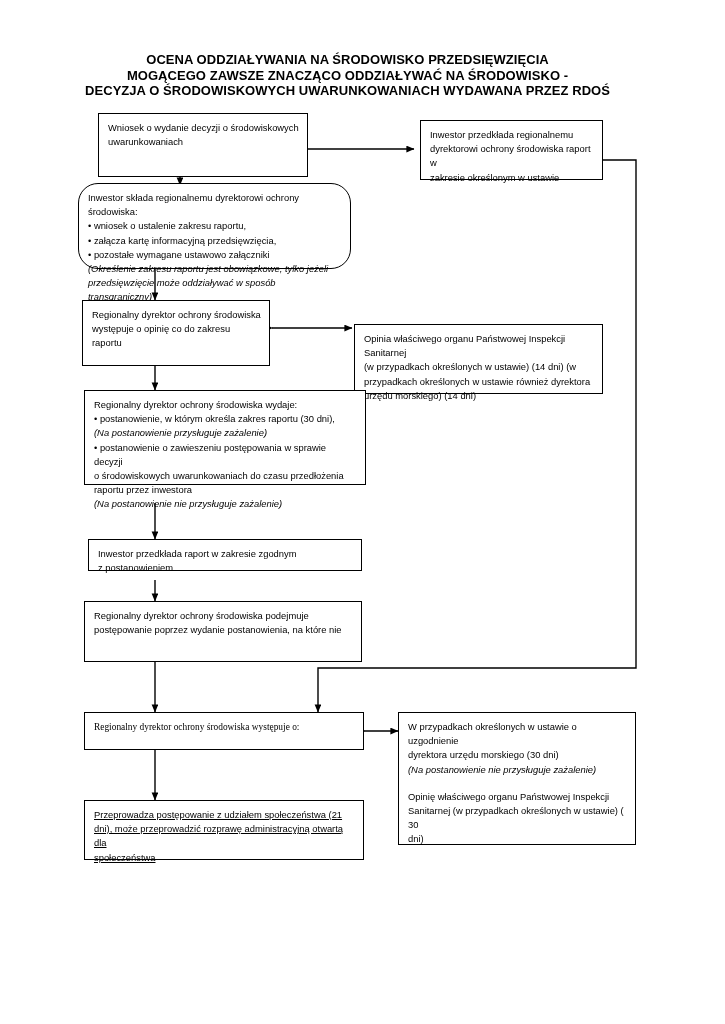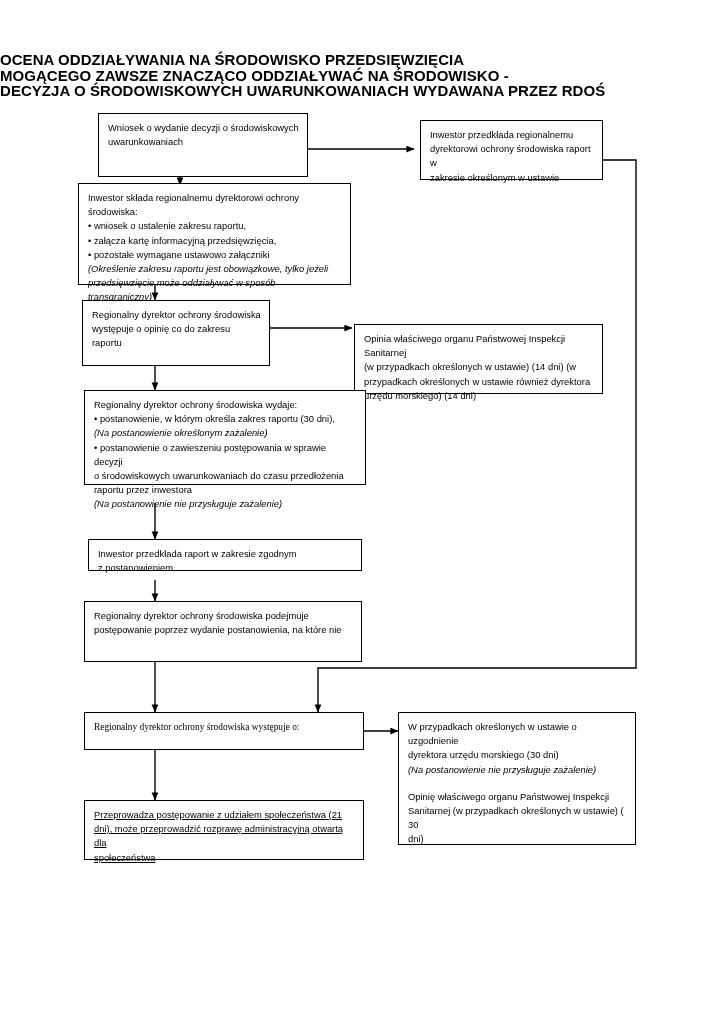--- a/index.html
+++ b/index.html
@@ -19,22 +19,23 @@
     position: absolute;
     left: 0; top: 0;
     width: 725px;
     height: 1024px;
   }
   
   .title-block {
     position: absolute;
     left: 0; top: 52px;
     width: 695px;
+    text-align: center;
     font-weight: bold;
-    font-size: 15px;
+    font-size: 13px;
     line-height: 15.5px;
     letter-spacing: 0.05px;
   }
   .title-block div { white-space: nowrap; }
 
   
   .box {
     position: absolute;
     box-sizing: border-box;
     border: 1.3px solid #000000;
@@ -101,21 +102,21 @@
     <p>Wniosek o wydanie decyzji o środowiskowych</p>
     <p>uwarunkowaniach</p>
   </div>
 
   <div class="box" style="left:420px; top:120px; width:183px; height:60px;">
     <p>Inwestor przedkłada regionalnemu</p>
     <p>dyrektorowi ochrony środowiska raport w</p>
     <p>zakresie określonym w ustawie</p>
   </div>
 
-  <div class="box" style="left:78px; top:183px; width:273px; height:102px;">
+  <div class="box" style="left:78px; top:183px; width:273px; height:86px;border-radius:20px;">
     <p>Inwestor składa regionalnemu dyrektorowi ochrony środowiska:</p>
     <p>• wniosek o ustalenie zakresu raportu,</p>
     <p>• załącza kartę informacyjną przedsięwzięcia,</p>
     <p>• pozostałe wymagane ustawowo załączniki</p>
     <p class="it">(Określenie zakresu raportu jest obowiązkowe, tylko jeżeli</p>
     <p class="it">przedsięwzięcie może oddziaływać w sposób transgraniczny)</p>
   </div>
 
   <div class="box" style="left:82px; top:300px; width:188px; height:66px;">
     <p>Regionalny dyrektor ochrony środowiska</p>
@@ -125,21 +126,21 @@
   <div class="box" style="left:354px; top:324px; width:249px; height:70px;">
     <p>Opinia właściwego organu Państwowej Inspekcji Sanitarnej</p>
     <p>(w przypadkach określonych w ustawie) (14 dni) (w</p>
     <p>przypadkach określonych w ustawie również dyrektora</p>
     <p>urzędu morskiego) (14 dni)</p>
   </div>
 
   <div class="box" style="left:84px; top:390px; width:282px; height:95px;">
     <p>Regionalny dyrektor ochrony środowiska wydaje:</p>
     <p>• postanowienie, w którym określa zakres raportu (30 dni),</p>
-    <p class="it">(Na postanowienie określonym zażalenie)</p>
+    <p class="it">(Na postanowienie przysługuje zażalenie)</p>
     <p>• postanowienie o zawieszeniu postępowania w sprawie decyzji</p>
     <p>o środowiskowych uwarunkowaniach do czasu przedłożenia</p>
     <p>raportu przez inwestora</p>
     <p class="it">(Na postanowienie nie przysługuje zażalenie)</p>
   </div>
 
   <div class="box" style="left:88px; top:539px; width:274px; height:32px;">
     <p>Inwestor przedkłada raport w zakresie zgodnym</p>
     <p>z postanowieniem</p>
   </div>

